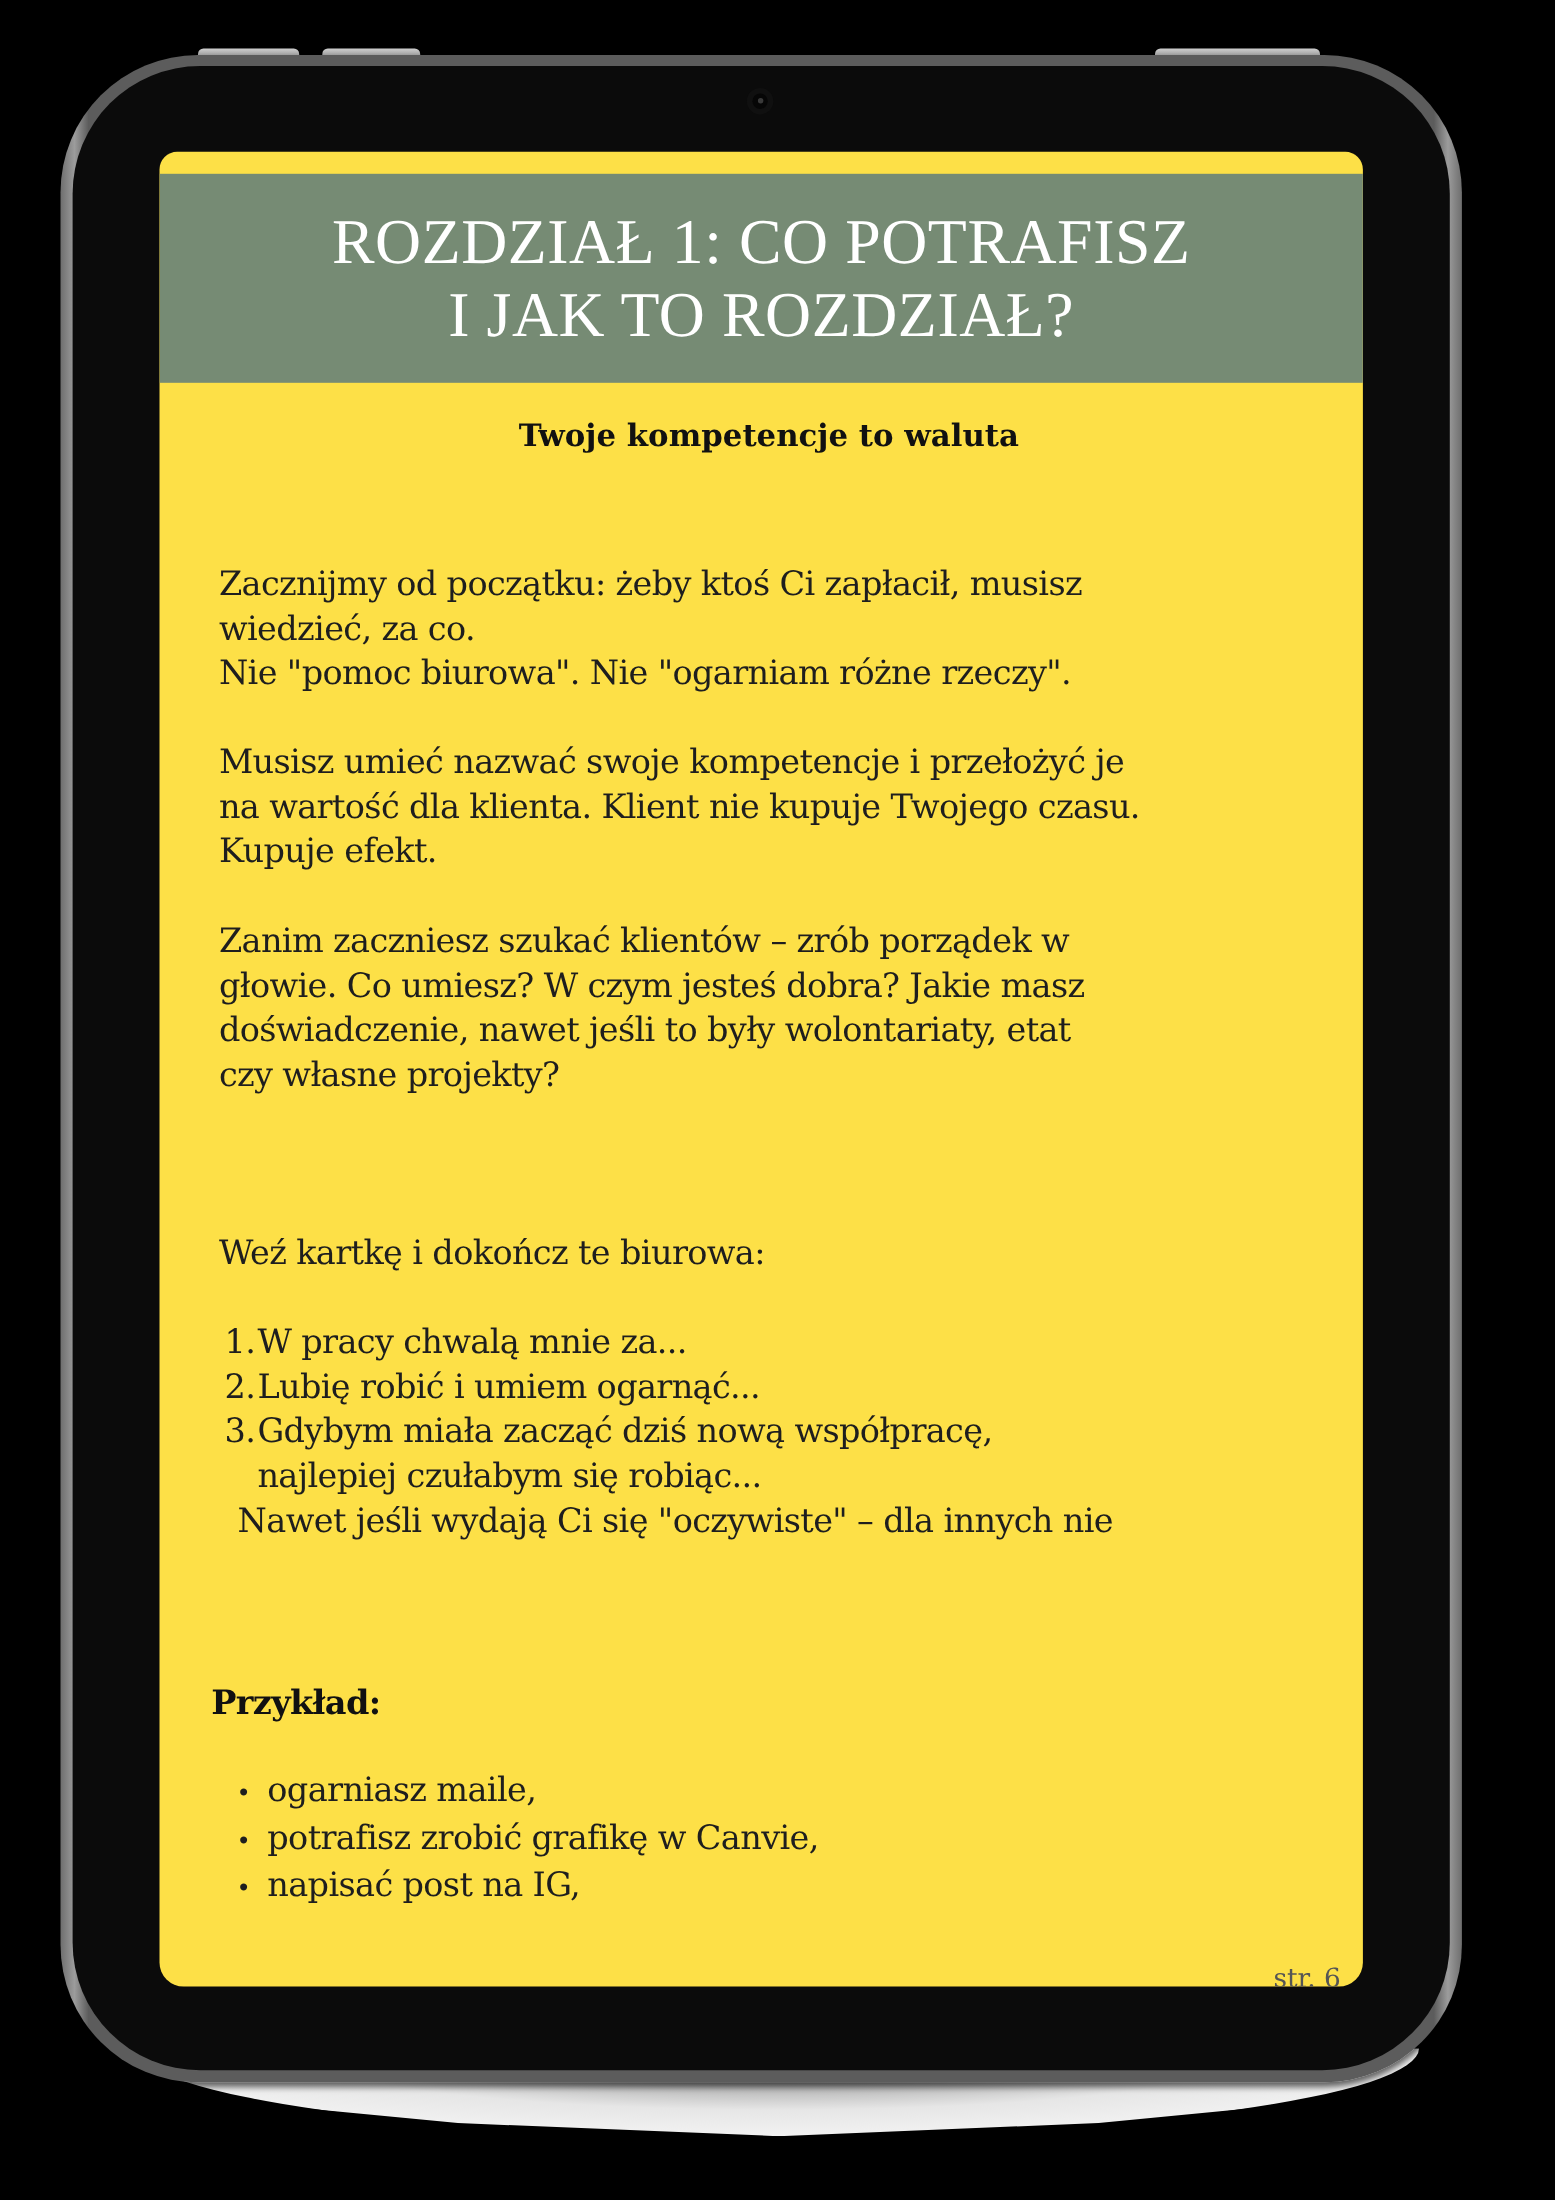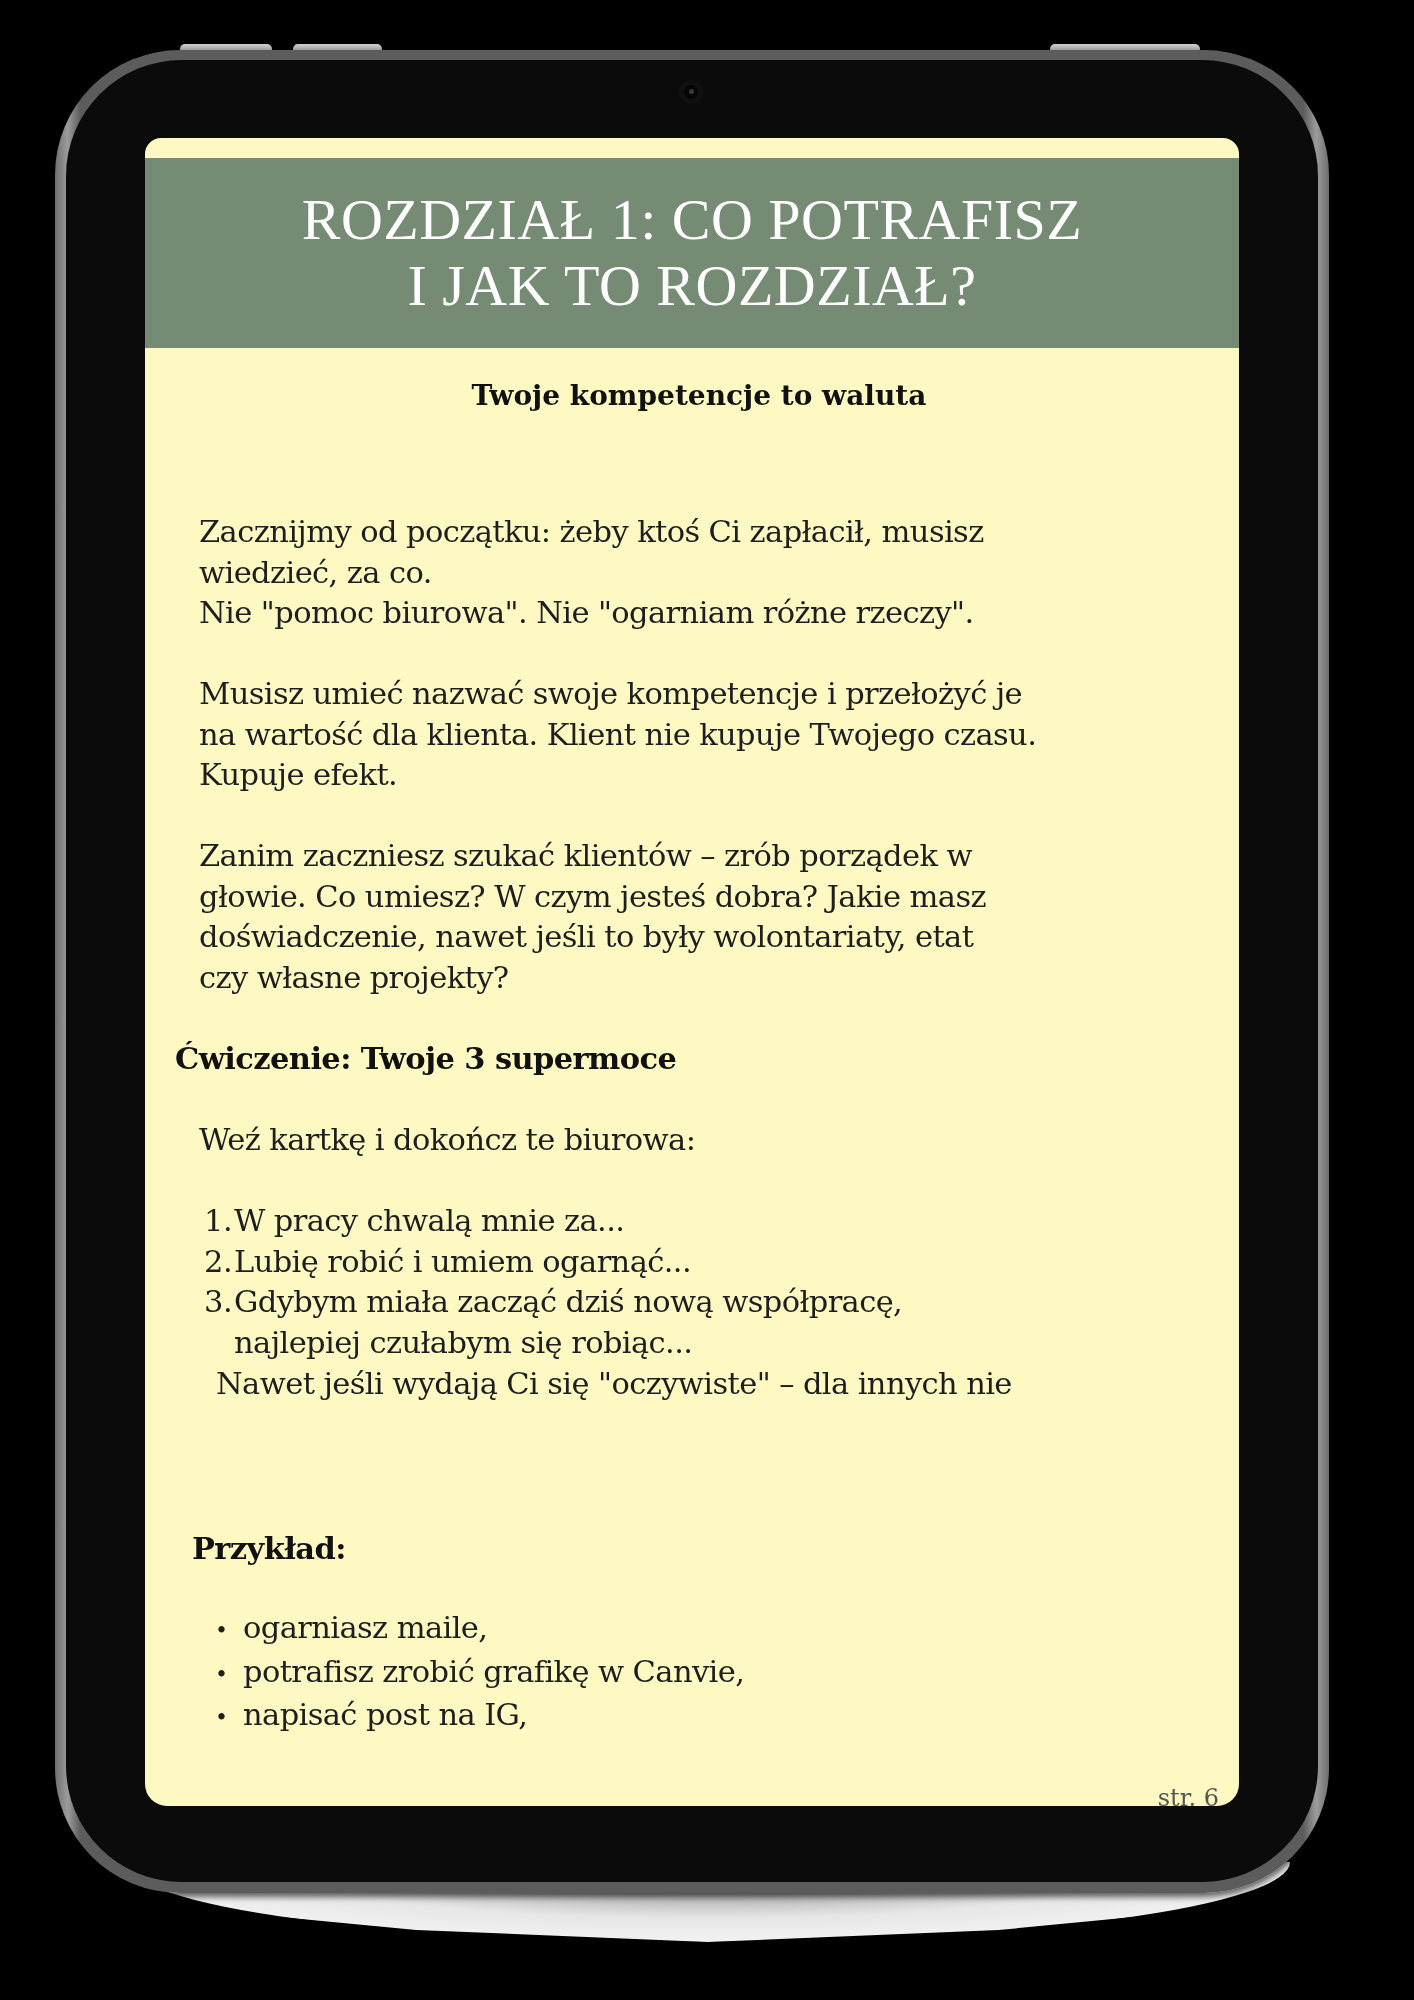--- a/index.html
+++ b/index.html
@@ -69,21 +69,21 @@
       height: 5px;
       border-radius: 50%;
       background: #3a3a3a;
     }
     .screen {
       position: absolute;
       left: 145px;
       top: 138px;
       width: 1094px;
       height: 1668px;
-      background: #fef9c3;
+      background: #fde047;
       border-radius: 16px 16px 22px 22px;
       overflow: hidden;
     }
     .banner {
       position: absolute;
       left: 0;
       top: 20px;
       width: 100%;
       height: 190px;
       background: #768b74;
@@ -245,21 +245,20 @@
     <span>doświadczenie, nawet jeśli to były wolontariaty, etat</span>
     <span>czy własne projekty?</span>
   </p>
 
   <p class="body-text p2">
     <span>Musisz umieć nazwać swoje kompetencje i przełożyć je</span>
     <span>na wartość dla klienta. Klient nie kupuje Twojego czasu.</span>
     <span>Kupuje efekt.</span>
   </p>
 
-  <h3 class="h-ex">Ćwiczenie: Twoje 3 supermoce</h3>
 
   <p class="body-text p4">
     <span>Weź kartkę i dokończ te biurowa:</span>
   </p>
 
   <ol class="olist">
     <li>
       <span class="num">1.</span>
       <span class="txt">
         <span>W pracy chwalą mnie za...</span>

